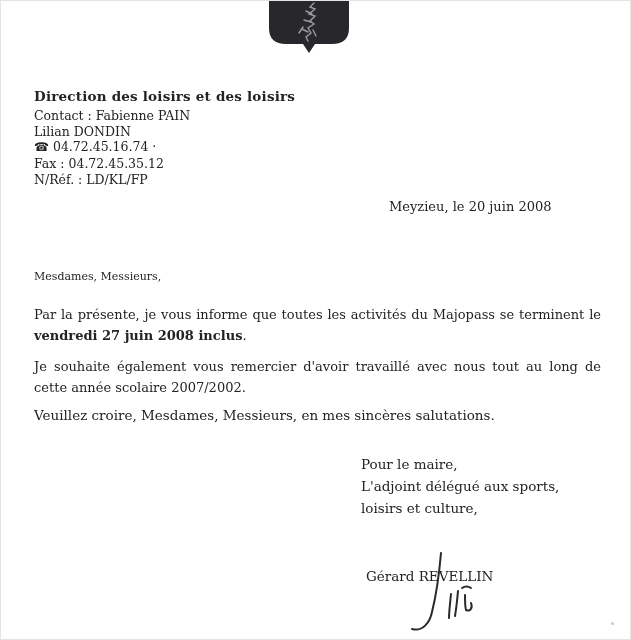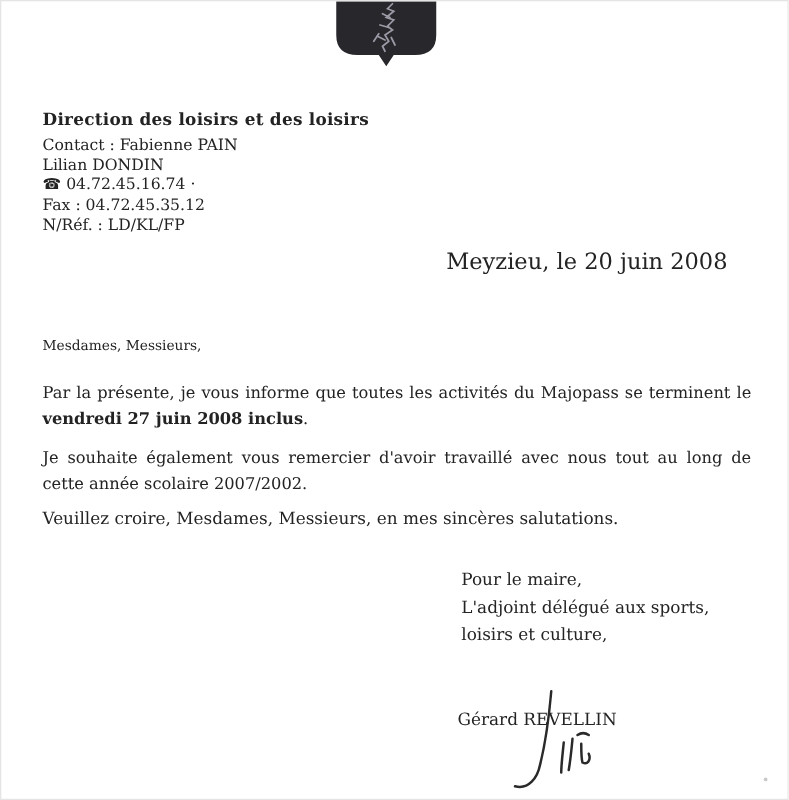--- a/index.html
+++ b/index.html
@@ -11,27 +11,27 @@
     color:#232323;
     overflow:hidden;
     box-sizing:border-box;
     border:1px solid #e4e4e4;
   }
   .crest{position:absolute;left:267px;top:0;width:82px;height:54px;}
   .letterhead{position:absolute;left:33px;top:88px;font-size:12.5px;line-height:15.8px;}
   .lh-title{font-size:13.5px;font-weight:bold;margin-bottom:3px;letter-spacing:.2px;}
   .phicon{font-family:"DejaVu Sans","Liberation Sans",sans-serif;font-size:12px;}
   .recipient{position:absolute;left:368px;top:88px;font-size:14px;line-height:18px;font-weight:bold;}
-  .dateline{position:absolute;left:356px;top:198px;font-size:18px;}
+  .dateline{position:absolute;left:388px;top:198px;font-size:13px;}
   .salutation{position:absolute;left:33px;top:269px;font-size:11px;}
   .para{position:absolute;left:33px;width:567px;margin:0;font-size:13px;line-height:21px;text-align:justify;}
   .p1{top:303px;}
   .p2{top:355px;}
   .closing{position:absolute;left:33px;top:406px;font-size:13.5px;}
-  .signoff{position:absolute;left:368px;top:452px;font-size:13.5px;line-height:22px;}
+  .signoff{position:absolute;left:360px;top:452px;font-size:13.5px;line-height:22px;}
   .signatory{position:absolute;left:365px;top:567px;font-size:13.5px;}
   .signature{position:absolute;left:398px;top:543px;width:100px;height:97px;}
   .speck{position:absolute;left:610px;top:621px;width:3px;height:3px;background:#c9c9c9;border-radius:50%;}
 </style>
 </head>
 <body>
 
 <div class="page">
 
   <svg class="crest" viewBox="0 0 82 54" aria-hidden="true">

